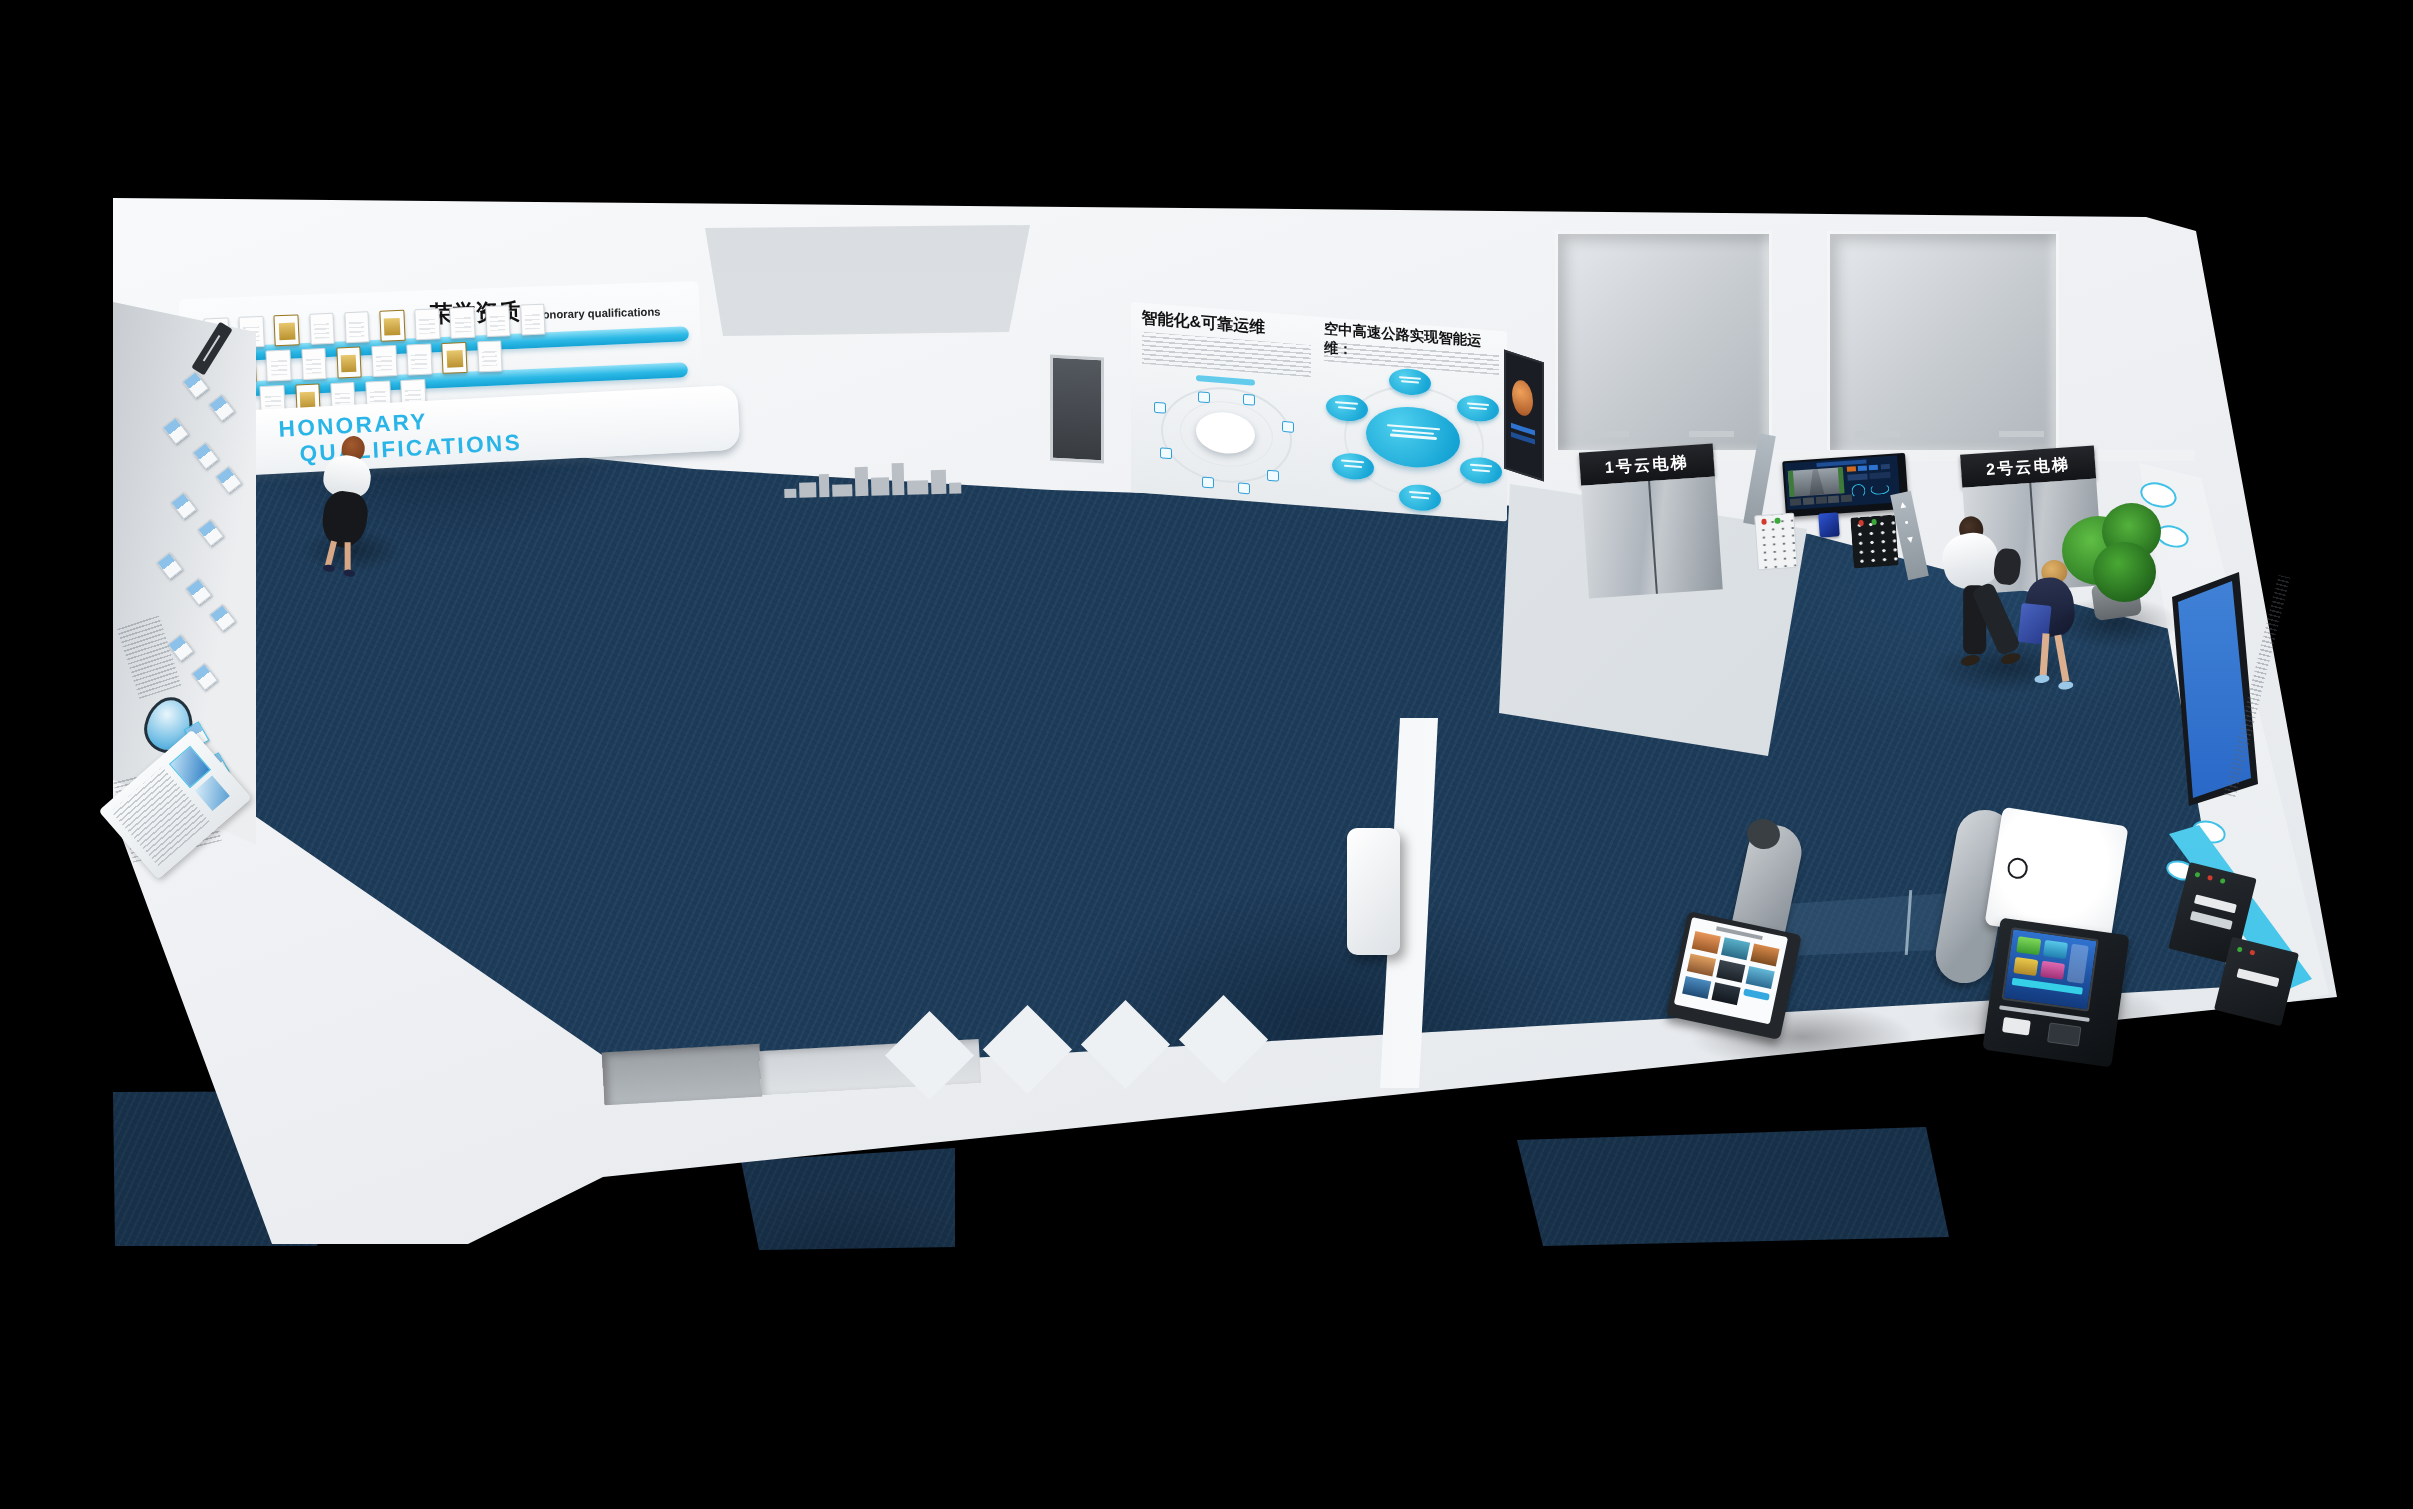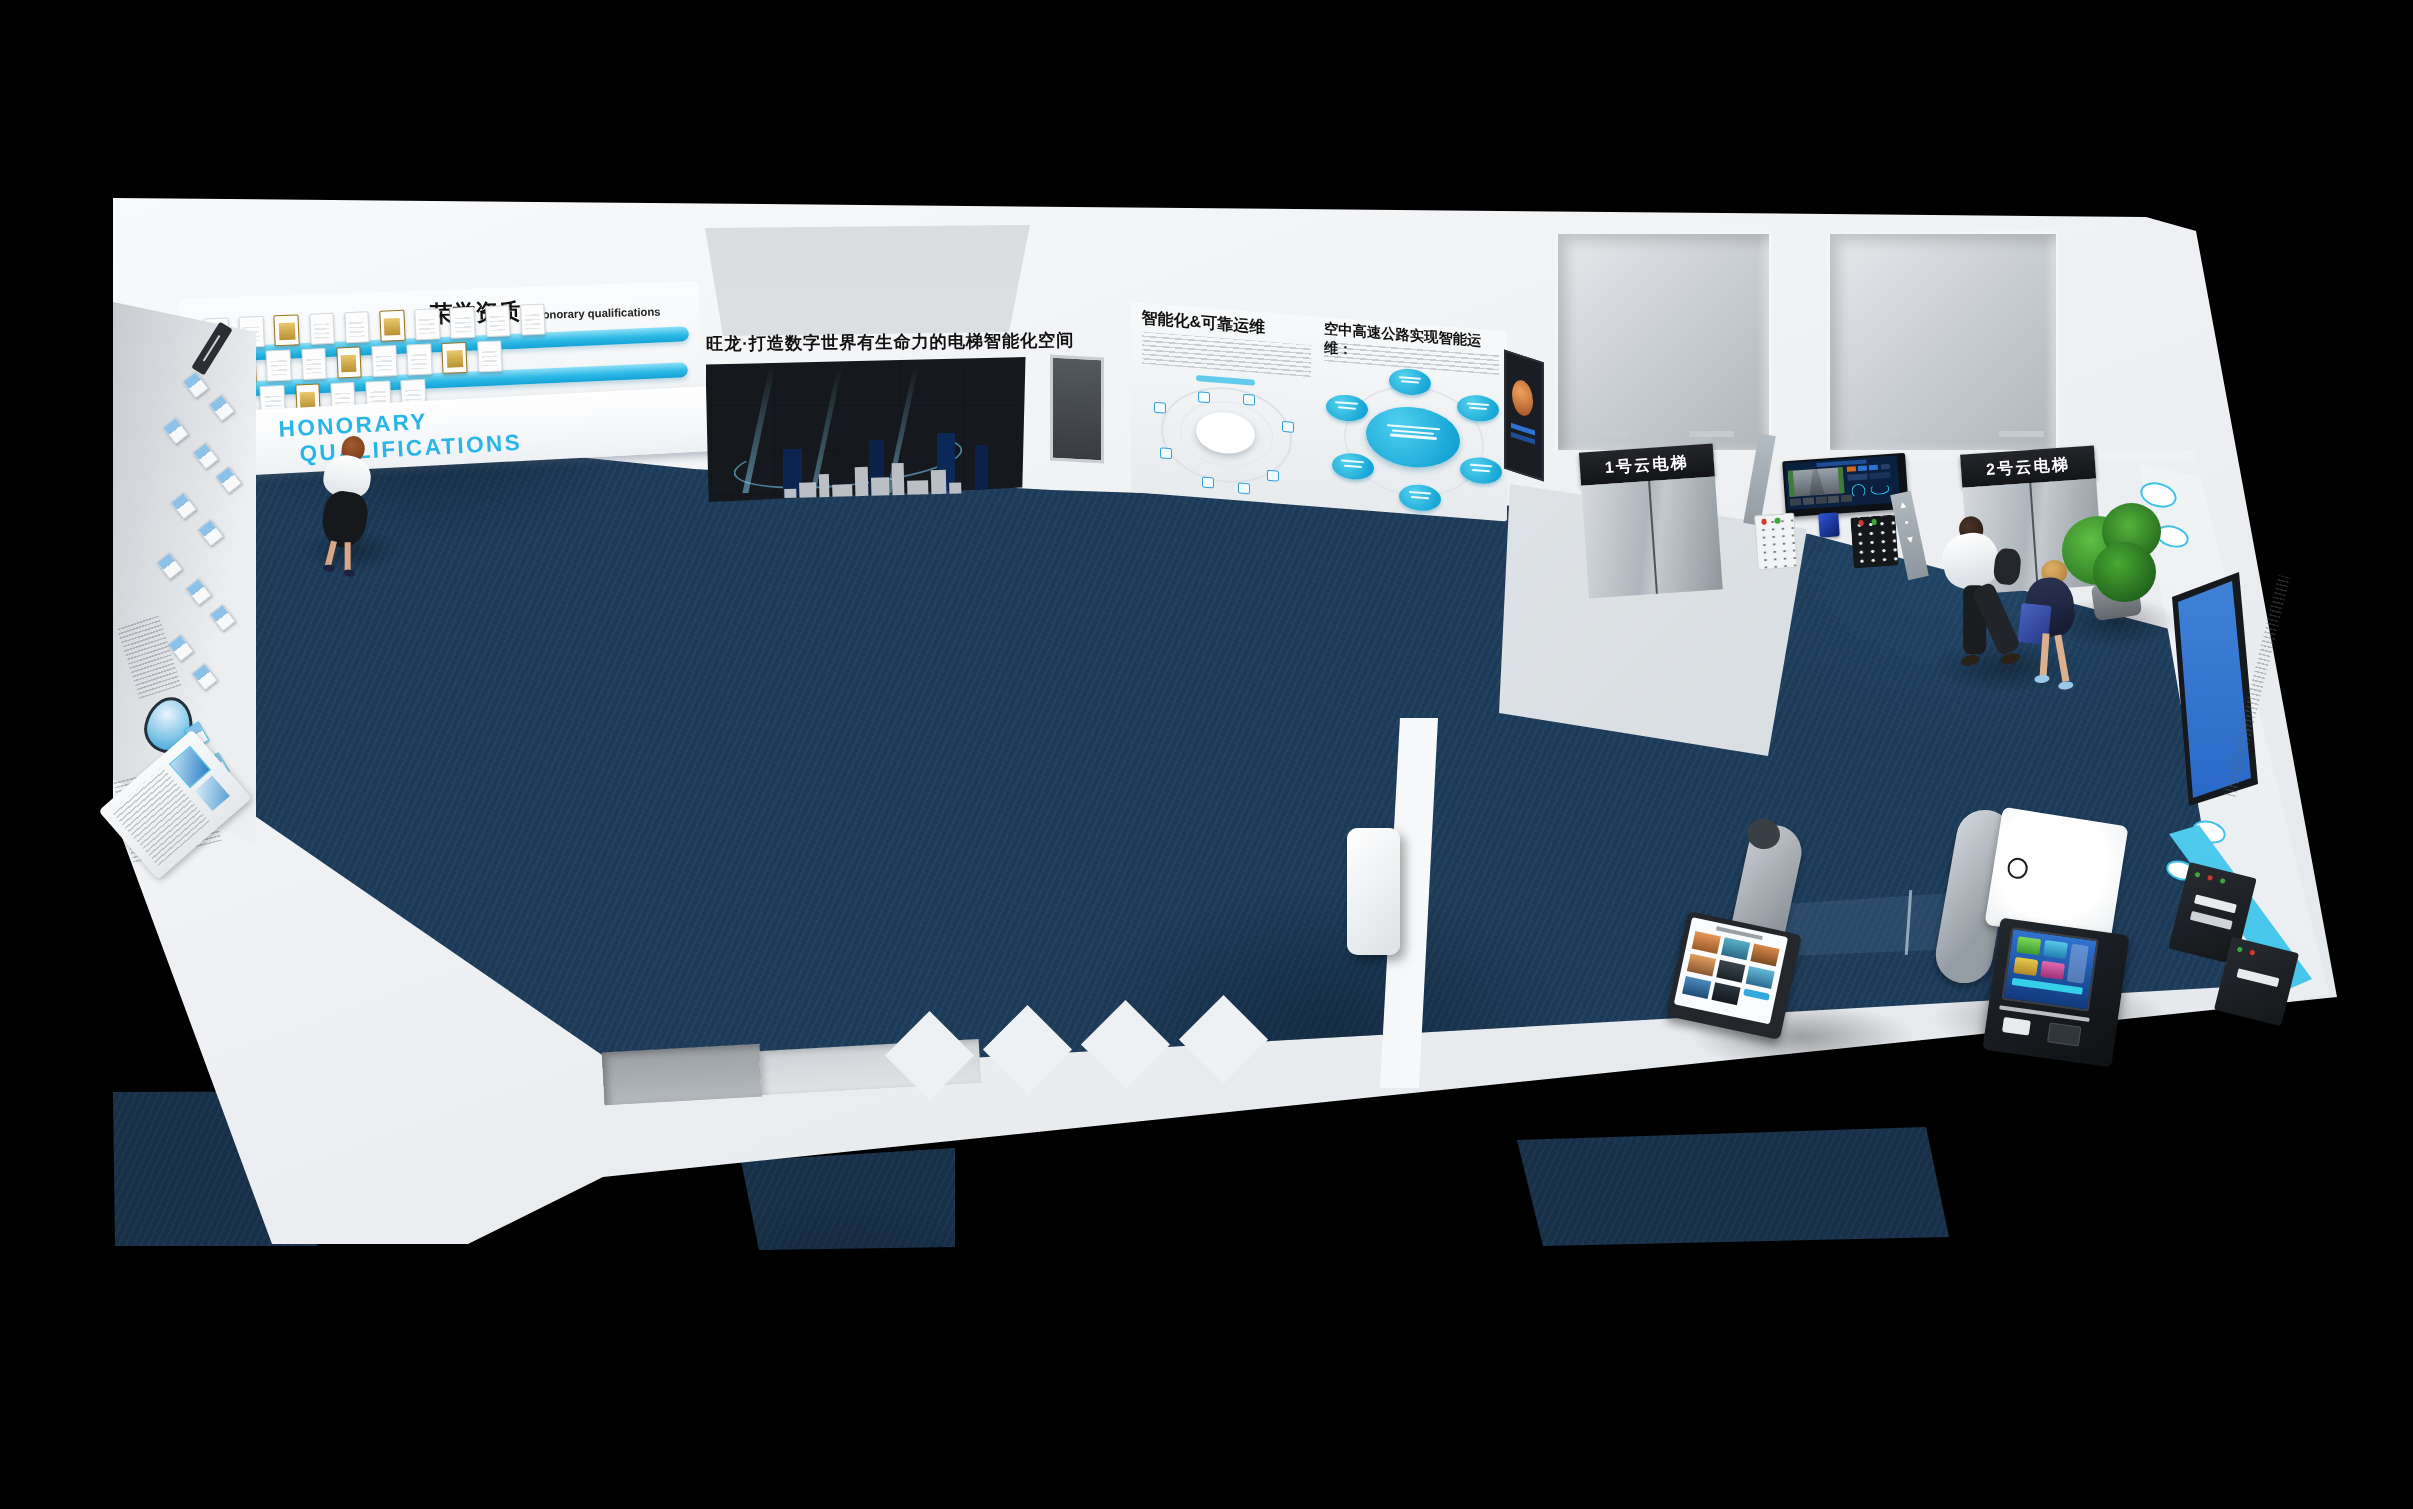--- a/index.html
+++ b/index.html
@@ -157,35 +157,20 @@
     <div class="abs microtext" style="left:13.6px;top:317px;width:44px;height:75px;transform:rotate(-18deg);opacity:.6;"></div>
     <div class="abs microtext" style="left:9px;top:468px;width:91px;height:83px;transform:rotate(-14deg);opacity:.6;"></div>
   </div>
 
   <div class="abs" style="left:113px;top:759px;width:124px;height:91px;background:linear-gradient(#f8fafb,#e4e8eb);transform:rotate(-41deg);border-radius:4.5px;box-shadow:0 3px 6px rgba(0,0,0,.25);">
     <div class="abs microtext" style="left:9px;top:9px;width:68px;height:72px;opacity:.55;"></div>
     <div class="abs" style="left:84px;top:10.6px;width:26px;height:30px;background:linear-gradient(140deg,#bfe0f5,#2f7fc4);border:1.5px solid #3fc1e8;"></div>
     <div class="abs" style="left:86px;top:48px;width:22.6px;height:27px;background:linear-gradient(140deg,#d8ecf8,#5ba0d4);"></div>
   </div>
 
-  <div class="abs" style="left:701px;top:330px;width:339px;height:196px;">
-    <div style="position:absolute;left:4.5px;top:0;width:332px;font-weight:bold;font-size:17.3px;letter-spacing:0.8px;color:#111;transform:rotate(-.6deg);white-space:nowrap;">旺龙·打造数字世界有生命力的电梯智能化空间</div>
-    <div class="abs" style="left:4.5px;top:27px;width:320px;height:145px;clip-path:polygon(0 7.5px,100% 0,99% 90%,1% 100%);background:#15181c;padding:0;">
-      <div class="abs screen-city grid-overlay" style="left:5.3px;top:7.5px;width:309px;height:131px;">
-        <div class="abs" style="left:22.6px;top:72px;width:226px;height:45px;border:2.3px solid rgba(120,210,255,.55);border-radius:50%;border-top-color:transparent;transform:rotate(-6deg);"></div>
-        <div class="abs" style="left:45px;top:0;width:6px;height:128px;background:linear-gradient(rgba(140,220,255,.0),rgba(140,220,255,.5));transform:skewX(-12deg);"></div>
-        <div class="abs" style="left:113px;top:0;width:4.5px;height:128px;background:linear-gradient(rgba(140,220,255,.0),rgba(140,220,255,.45));transform:skewX(-12deg);"></div>
-        <div class="abs" style="left:189px;top:0;width:5.3px;height:128px;background:linear-gradient(rgba(140,220,255,.0),rgba(140,220,255,.5));transform:skewX(-12deg);"></div>
-        <div class="abs" style="left:72px;top:84px;width:19.6px;height:47px;background:#0b2450;"></div>
-        <div class="abs" style="left:158px;top:75px;width:15px;height:56px;background:#0a2149;"></div>
-        <div class="abs" style="left:226px;top:68px;width:18px;height:63px;background:#0c2856;"></div>
-        <div class="abs" style="left:264px;top:80px;width:13.6px;height:51px;background:#0a2149;"></div>
-      </div>
-    </div>
-  </div>
 
   <div class="abs" style="left:784px;top:462px;width:234px;height:33px;display:flex;align-items:flex-end;transform:rotate(-1.5deg);">
     <span class="bldg" style="width:12px;height:9px;"></span>
       <span class="bldg" style="width:16.6px;height:15px;"></span>
     <span class="bldg" style="width:10.6px;height:22.6px;"></span>
       <span class="bldg" style="width:19.6px;height:12px;"></span>
     <span class="bldg" style="width:13.6px;height:29px;"></span>
       <span class="bldg" style="width:18px;height:18px;"></span>
     <span class="bldg" style="width:11.3px;height:32px;"></span>
       <span class="bldg" style="width:21px;height:13.6px;"></span>

